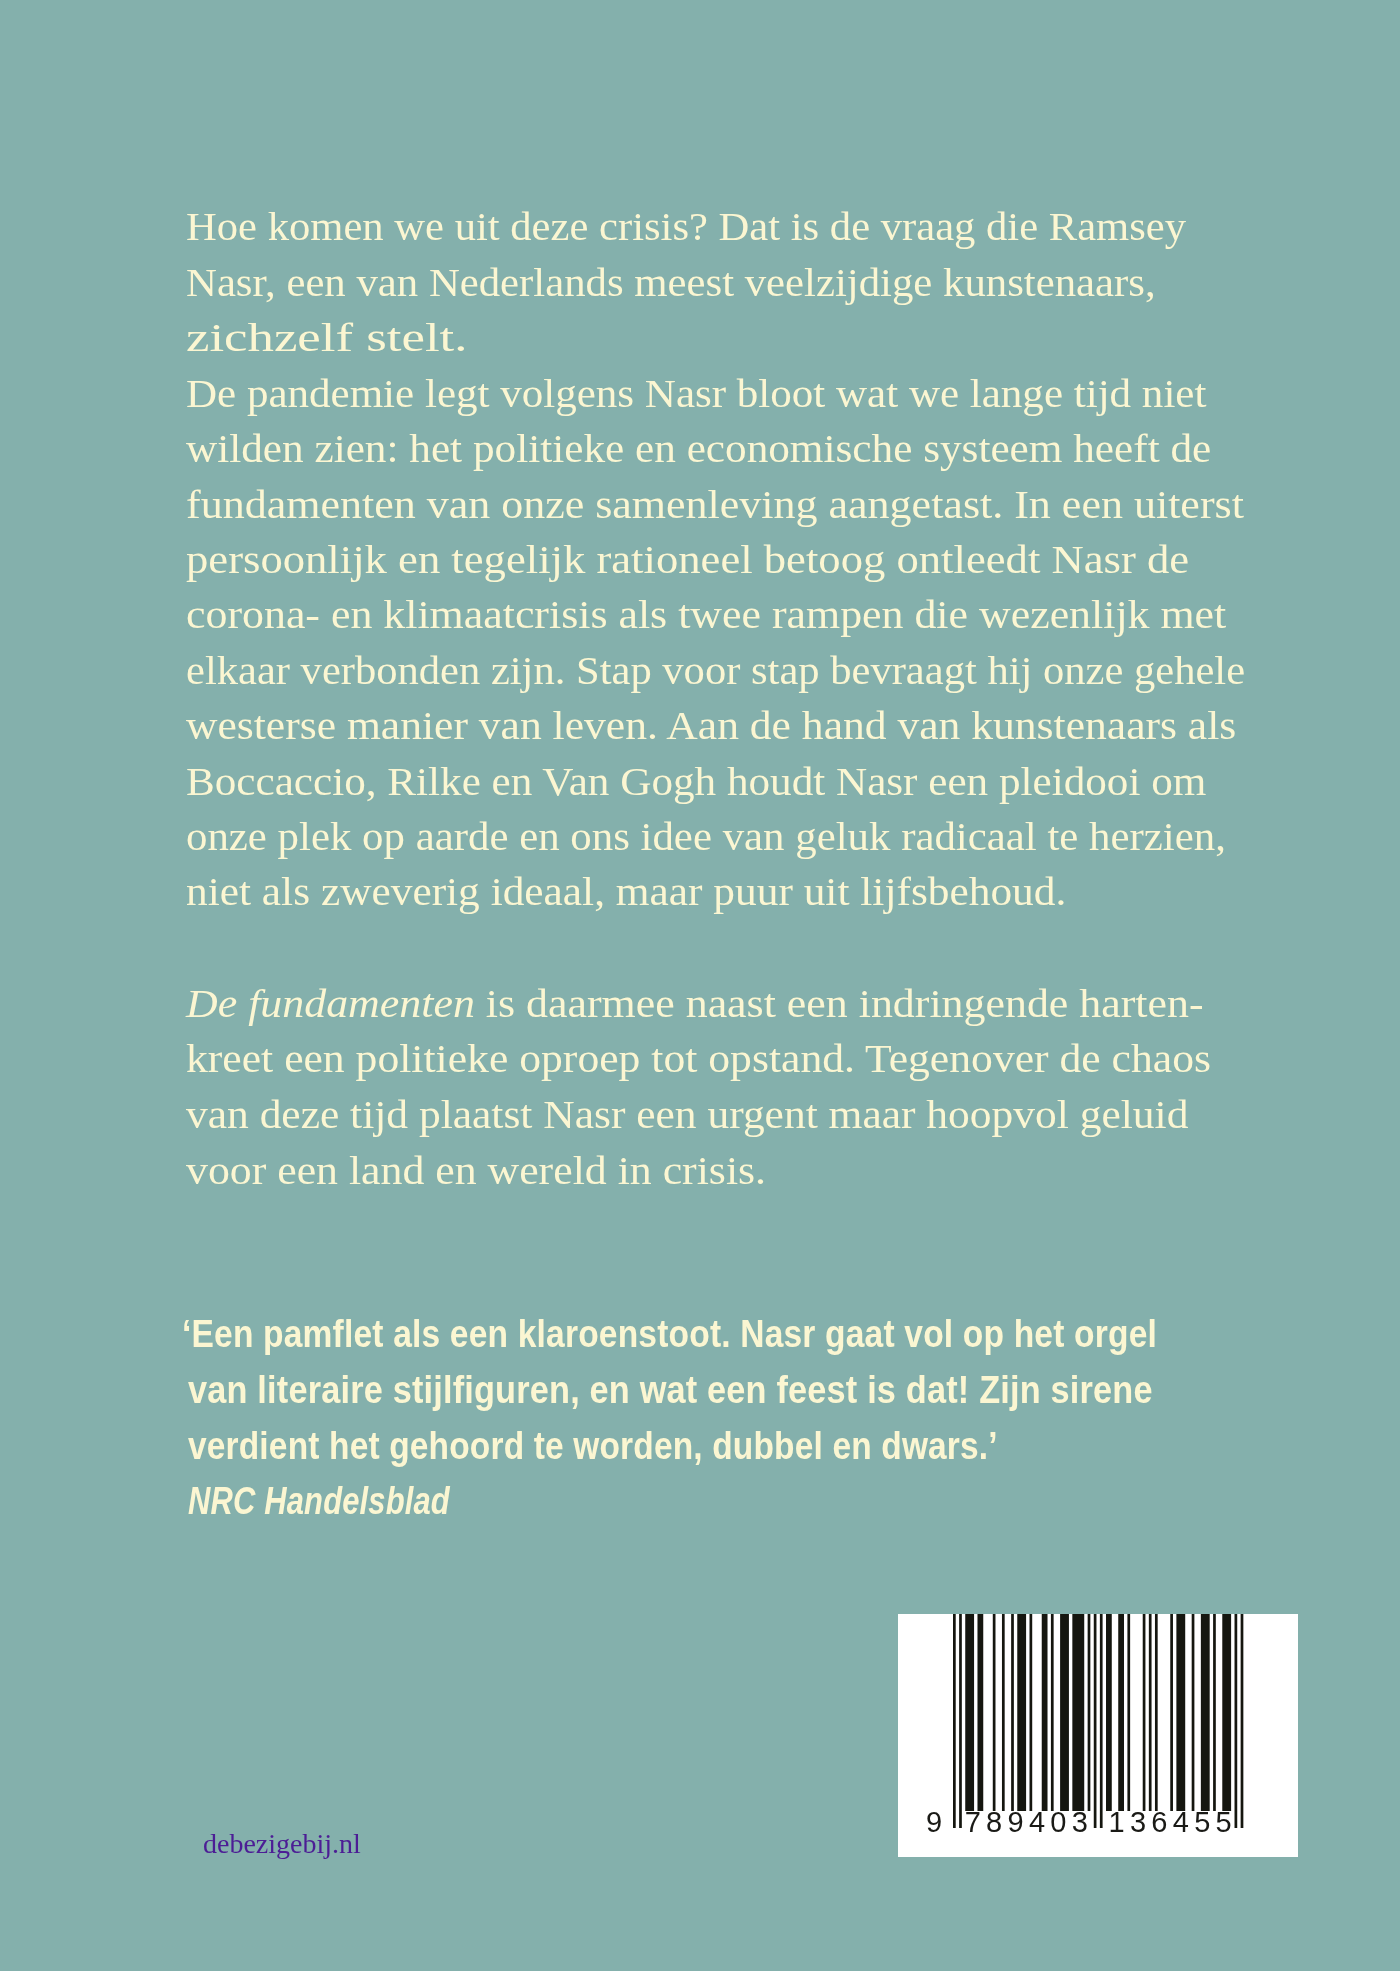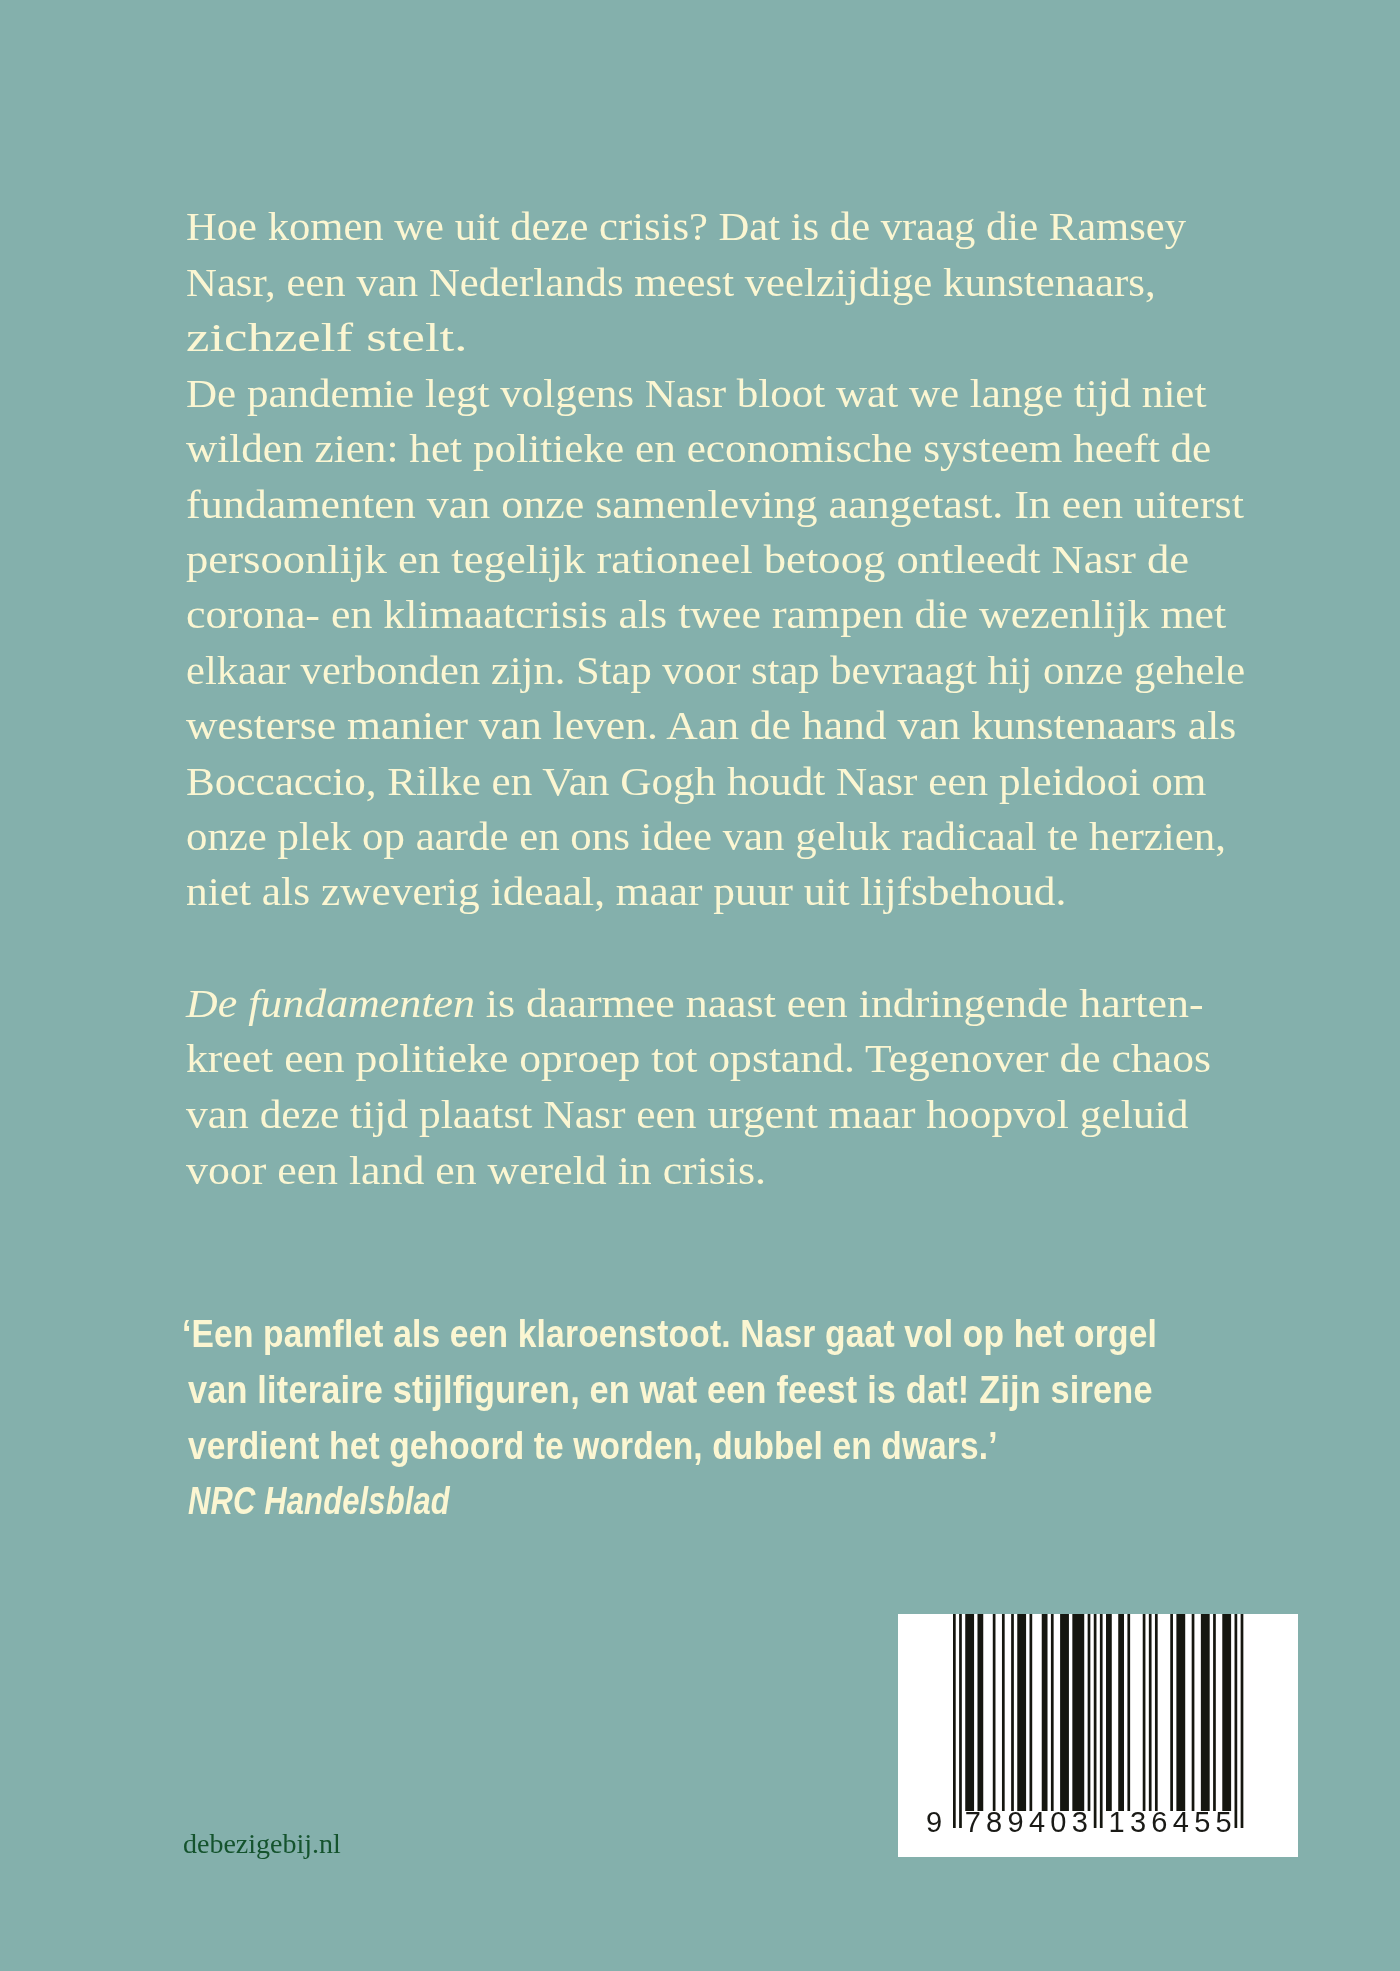--- a/index.html
+++ b/index.html
@@ -55,25 +55,25 @@
     color: #fbf6d2;
     line-height: 1;
     transform-origin: 0 100%;
     letter-spacing: 0.2px;
   }
   .qsource {
     font-style: italic;
   }
   .footer-url {
     position: absolute;
-    left: 183px;
+    left: 203px;
     white-space: nowrap;
     font-family: "Liberation Serif", "DejaVu Serif", serif;
     font-size: 28px;
-    color: #14532d;
+    color: #4c1d95;
     line-height: 1;
   }
   .barcode-box {
     position: absolute;
     left: 898px;
     top: 1614px;
     width: 400px;
     height: 243px;
     background: #ffffff;
   }

